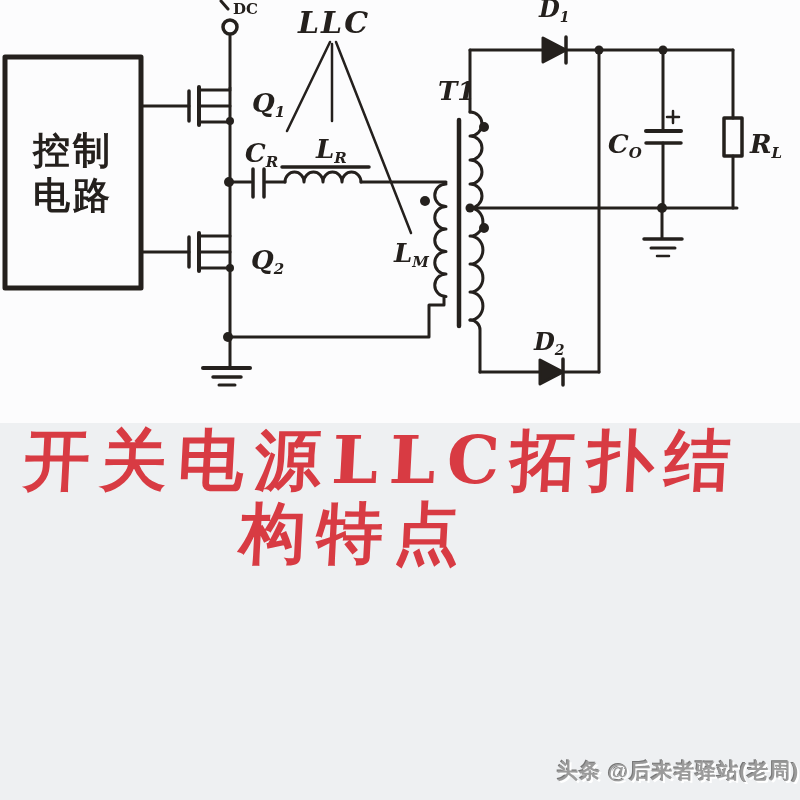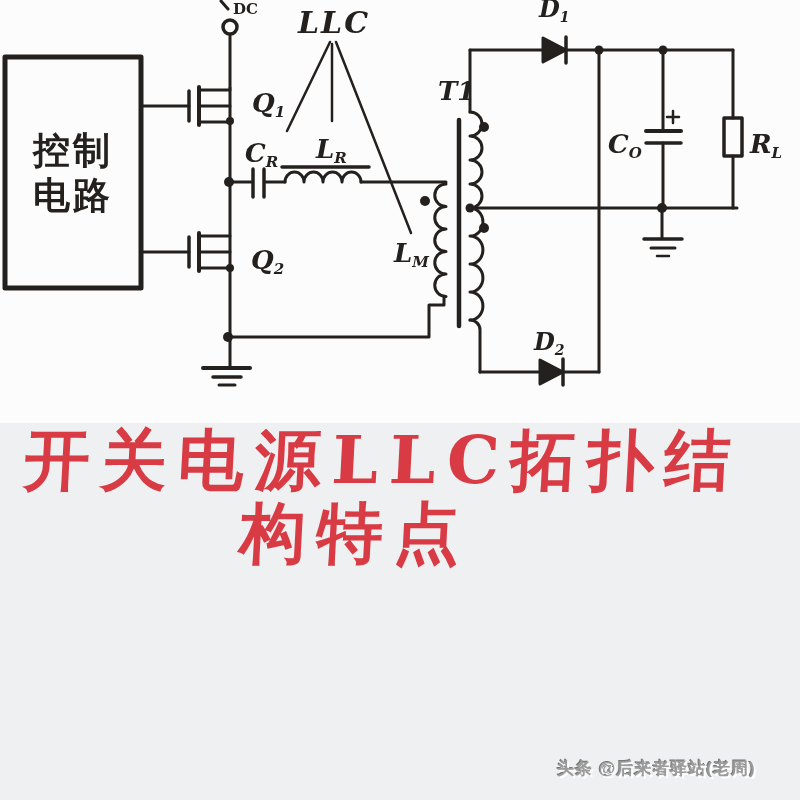--- a/index.html
+++ b/index.html
@@ -25,21 +25,21 @@
   .title-line{
     position:absolute;color:#d83b43;
     font-family:"DejaVu Serif",serif;font-weight:bold;
     font-size:66px;line-height:1.06;letter-spacing:11px;
     transform:skewX(-3deg);white-space:nowrap;
   }
   .title-line1{left:24px;top:426px;}
   .title-line2{left:240px;top:499px;}
   .watermark{
     position:absolute;left:557px;top:757px;
-    font-size:17px;font-weight:bold;color:#9b9b9b;
+    font-size:21px;font-weight:bold;color:#9b9b9b;
     letter-spacing:1px;white-space:nowrap;
     text-shadow:2px 2px 0 #ffffff, -1px -1px 0 #777777;
   }
 </style>
 </head>
 <body>
 
 <div class="canvas-white"></div>
 
 <svg width="800" height="423" viewBox="0 0 800 423" fill="none" stroke="#24201d" stroke-width="3" stroke-linecap="round" stroke-linejoin="round">

